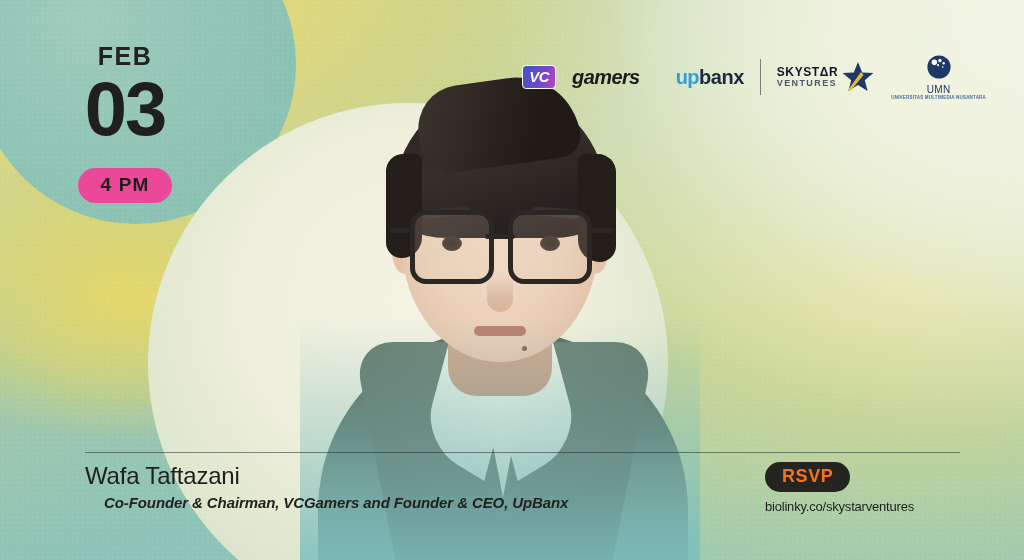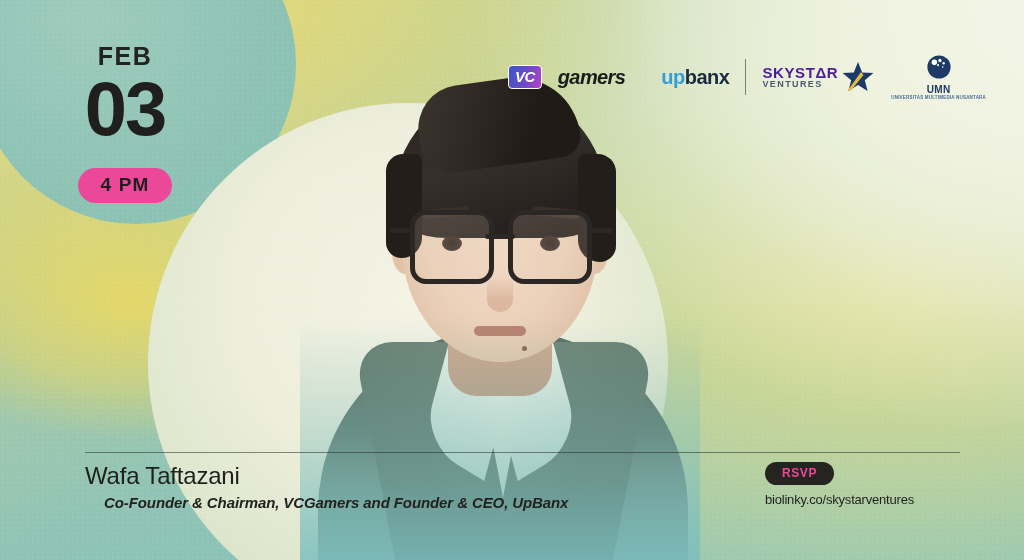--- a/index.html
+++ b/index.html
@@ -202,25 +202,25 @@
     color:#fff; font-size:15px; font-weight:800; font-style:italic;
     letter-spacing:-0.5px; line-height:1;
     border:1.5px solid #ffffff;
   }
   .vcg-word{ font-size:20px; font-weight:800; font-style:italic; color:#1b1b1b; letter-spacing:-0.6px; }
   .logo-upbanx{ font-size:20px; font-weight:700; color:#1b2b40; letter-spacing:-0.5px; }
   .logo-upbanx .up{ color:#2f9fd6;margin-left:20px; }
   .logo-div{ width:1px; height:36px; background:#3b4a46; opacity:.65; }
   .logo-skystar{ display:flex; align-items:center; gap:3px; }
   .sky-txt{ line-height:1.04; text-align:left; }
-  .sky-1{ font-size:15px; font-weight:700; letter-spacing:.6px; color:#4c1d95; }
+  .sky-1{ font-size:12px; font-weight:700; letter-spacing:.6px; color:#0f172a; }
   .sky-2{ font-size:9px; font-weight:700; letter-spacing:1.4px; color:#4a5a6b; }
   .logo-umn{ text-align:center; line-height:1; }
   .umn-dot{ width:26px; height:26px; margin:0 auto 2px; }
-  .umn-txt{ font-size:10px; font-weight:700; color:#1e3a63; letter-spacing:.4px; }
+  .umn-txt{ font-size:10px; font-weight:400; color:#1e3a63; letter-spacing:.4px; }
   .umn-sub{ font-size:4.5px; font-weight:700; color:#4a6a96; letter-spacing:.2px; margin-top:1px;}
 
   
   .copy{ position:absolute; left:85px; top:330px; width:700px; }
   .hashtag{
     font-size:16px; font-weight:700; letter-spacing:4px; color:#24241f;
   }
   .headline{
     margin-top:16px;
     font-size:37px; font-weight:700; line-height:1.18;
@@ -231,22 +231,22 @@
     background:rgba(35,45,42,0.55);
   }
   .speaker{ position:absolute; left:85px; top:462px; }
   .speaker-name{ font-size:24px; font-weight:400; color:#1f1f1d; letter-spacing:-0.2px; }
   .speaker-role{ margin-top:4px; font-size:15px; font-style:italic; font-weight:600; color:#22221f; letter-spacing:-0.1px;margin-left:19px; }
 
   
   .rsvp{ position:absolute; left:765px; top:462px; text-align:left; }
   .rsvp-pill{
     display:inline-block; padding:4px 17px 5px; border-radius:16px;
-    background:#262420; color:#ec4899;
-    font-size:12px; font-weight:700; letter-spacing:.6px;
+    background:#262420; color:#f97316;
+    font-size:18px; font-weight:700; letter-spacing:.6px;
   }
   .rsvp-link{ margin-top:7px; font-size:13px; color:#1f1f1d; letter-spacing:-0.2px; }
 </style>
 </head>
 <body>
 
 <div class="poster">
 
   <div class="bg-base"></div>
   <div class="bg-yellow-left"></div>

